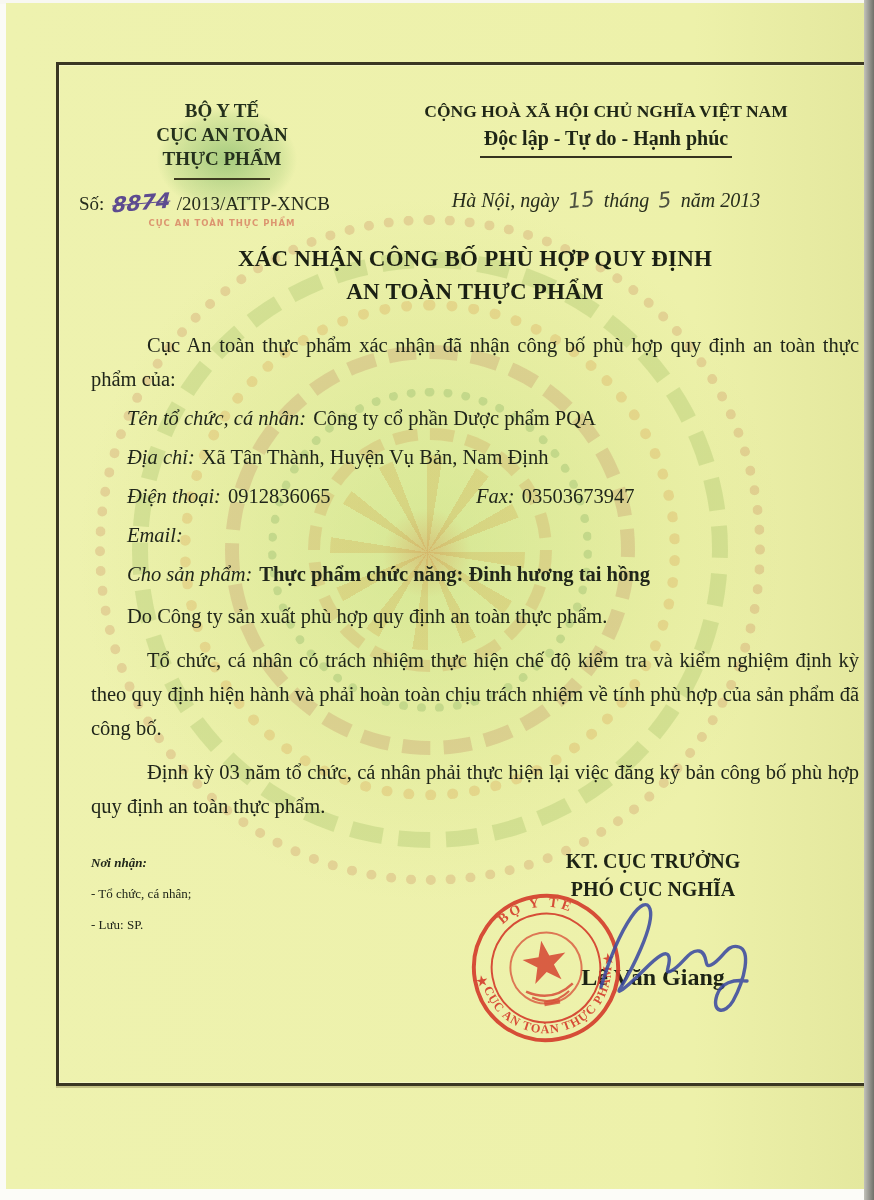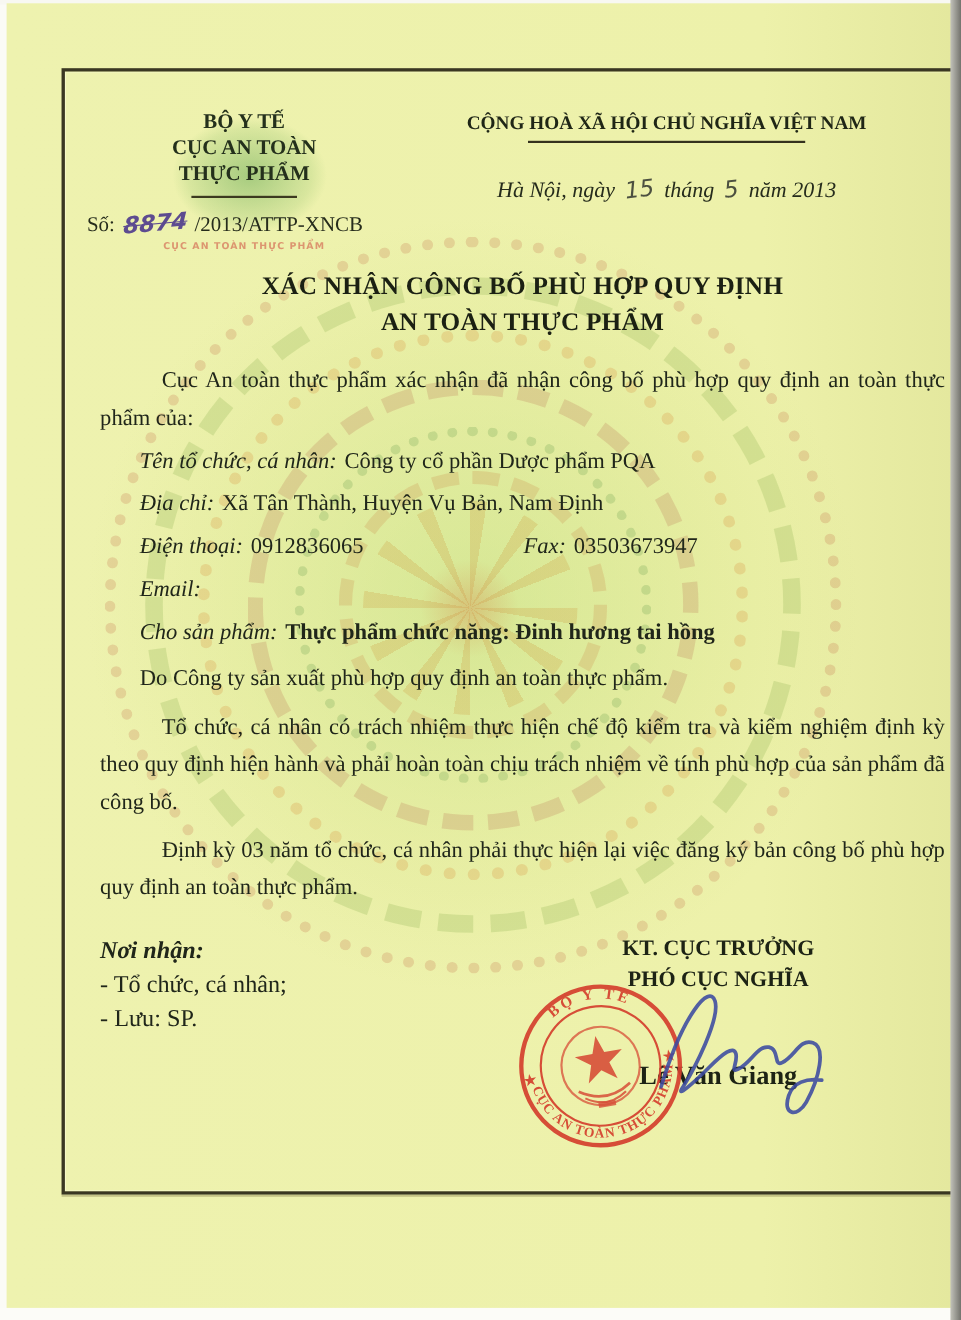--- a/index.html
+++ b/index.html
@@ -64,21 +64,21 @@
   .p-intro{text-indent:56px;text-align:justify;margin:0;}
   .field{margin-left:36px;margin-top:5px;}
   .flabel{font-style:italic;margin-right:7px;}
   .fvalue{}
   .fvalue-bold{font-weight:bold;}
   .phone-val{display:inline-block;width:248px;}
   .p-simple{margin:8px 0 0 36px;}
   .p-just{text-indent:56px;text-align:justify;margin:10px 0 0 0;}
   
   .footer{display:flex;margin-top:24px;position:relative;z-index:2;}
-  .f-left{width:300px;font-size:22px;line-height:31px;}
+  .f-left{width:300px;font-size:13px;line-height:31px;}
   .recip-title{font-weight:bold;font-style:italic;}
   .f-right{flex:1;text-align:center;font-weight:bold;font-size:20px;line-height:28px;position:relative;padding-left:56px;color:#1d2315;}
   .sig-name{margin-top:60px;font-size:24px;}
   .seal{position:absolute;left:76px;top:42px;width:158px;height:158px;transform:rotate(-10deg);opacity:.92;z-index:3;}
   .signature{position:absolute;left:196px;top:40px;width:180px;height:140px;z-index:4;}
 </style>
 </head>
 <body>
 
 <div class="page">
@@ -106,20 +106,21 @@
           <div class="min-line">CỤC AN TOÀN</div>
           <div class="min-line">THỰC PHẨM</div>
           <div class="min-rule"></div>
           <div class="so-line">
             <span>Số:</span><span class="so-hand">8874</span><span>/2013/ATTP-XNCB</span>
           </div>
           <div class="logo-caption">CỤC AN TOÀN THỰC PHẨM</div>
         </div>
         <div class="col-national">
           <div class="nat-country">CỘNG HOÀ XÃ HỘI CHỦ NGHĨA VIỆT NAM</div>
+          <div class="nat-motto">Độc lập - Tự do - Hạnh phúc</div>
           <div class="nat-rule"></div>
           <div class="dateline">
             <span>Hà Nội, ngày</span>
             <span class="hand-num">15</span>
             <span>tháng</span>
             <span class="hand-num">5</span>
             <span>năm 2013</span>
           </div>
         </div>
       </div>

